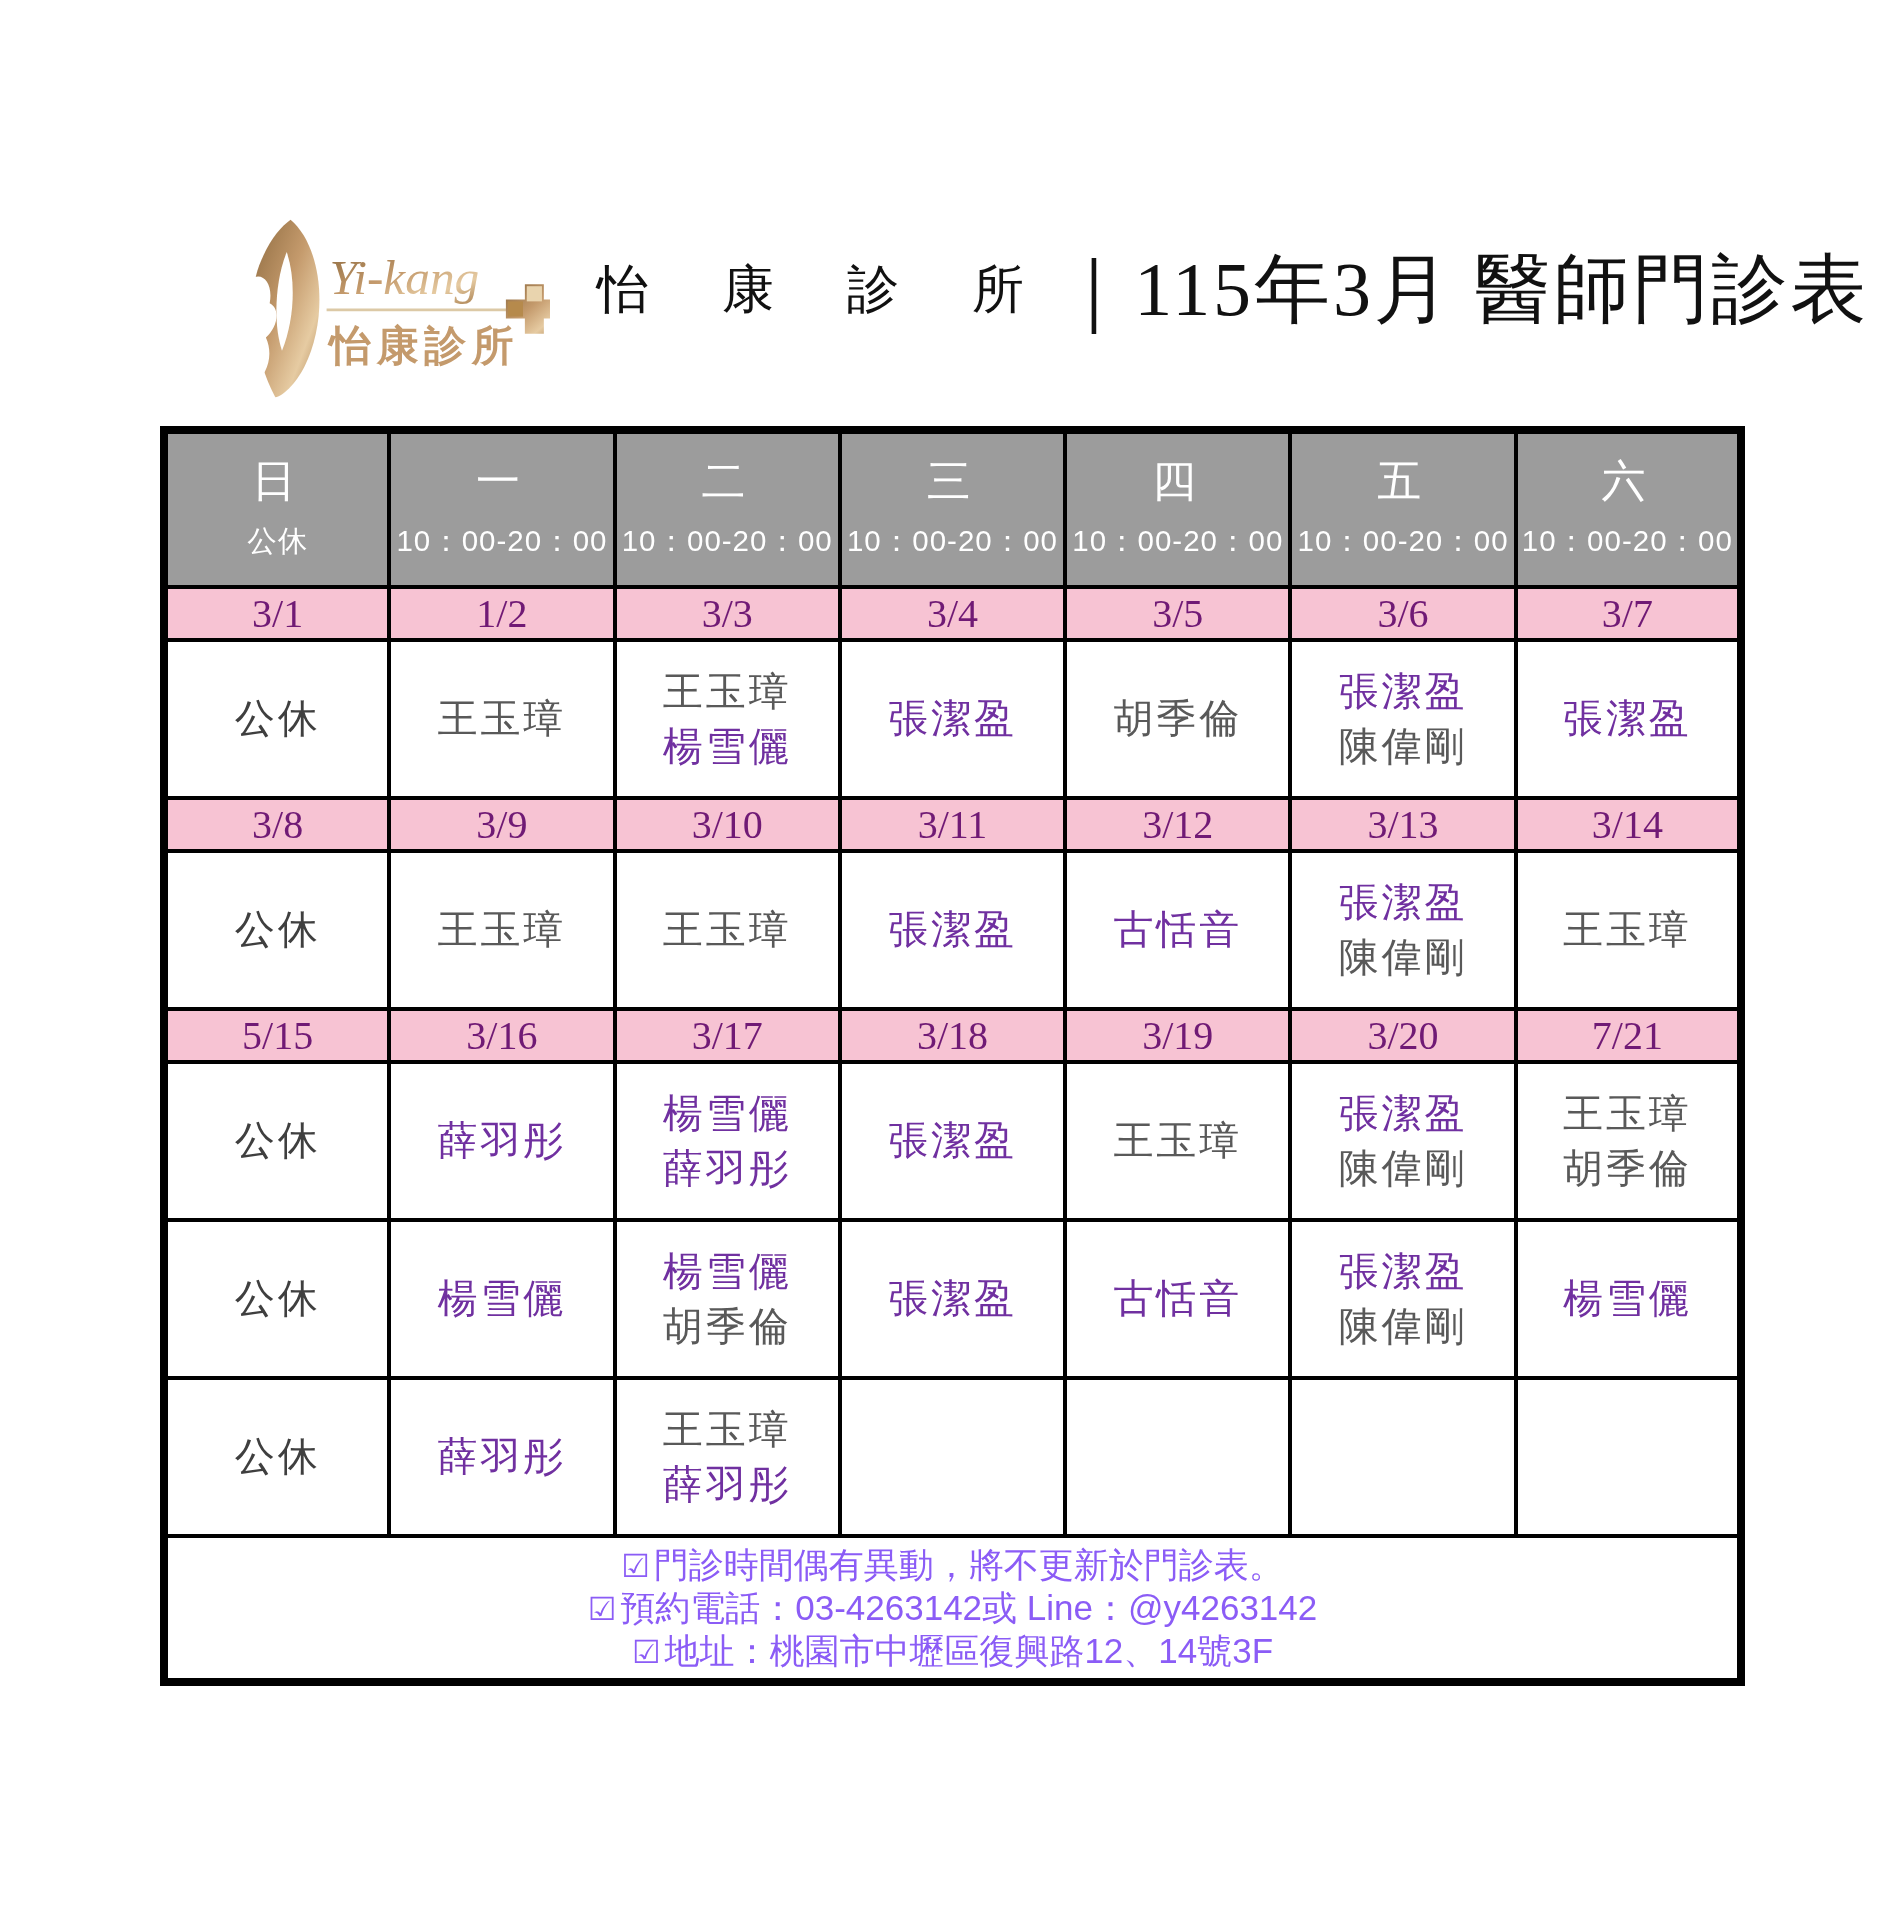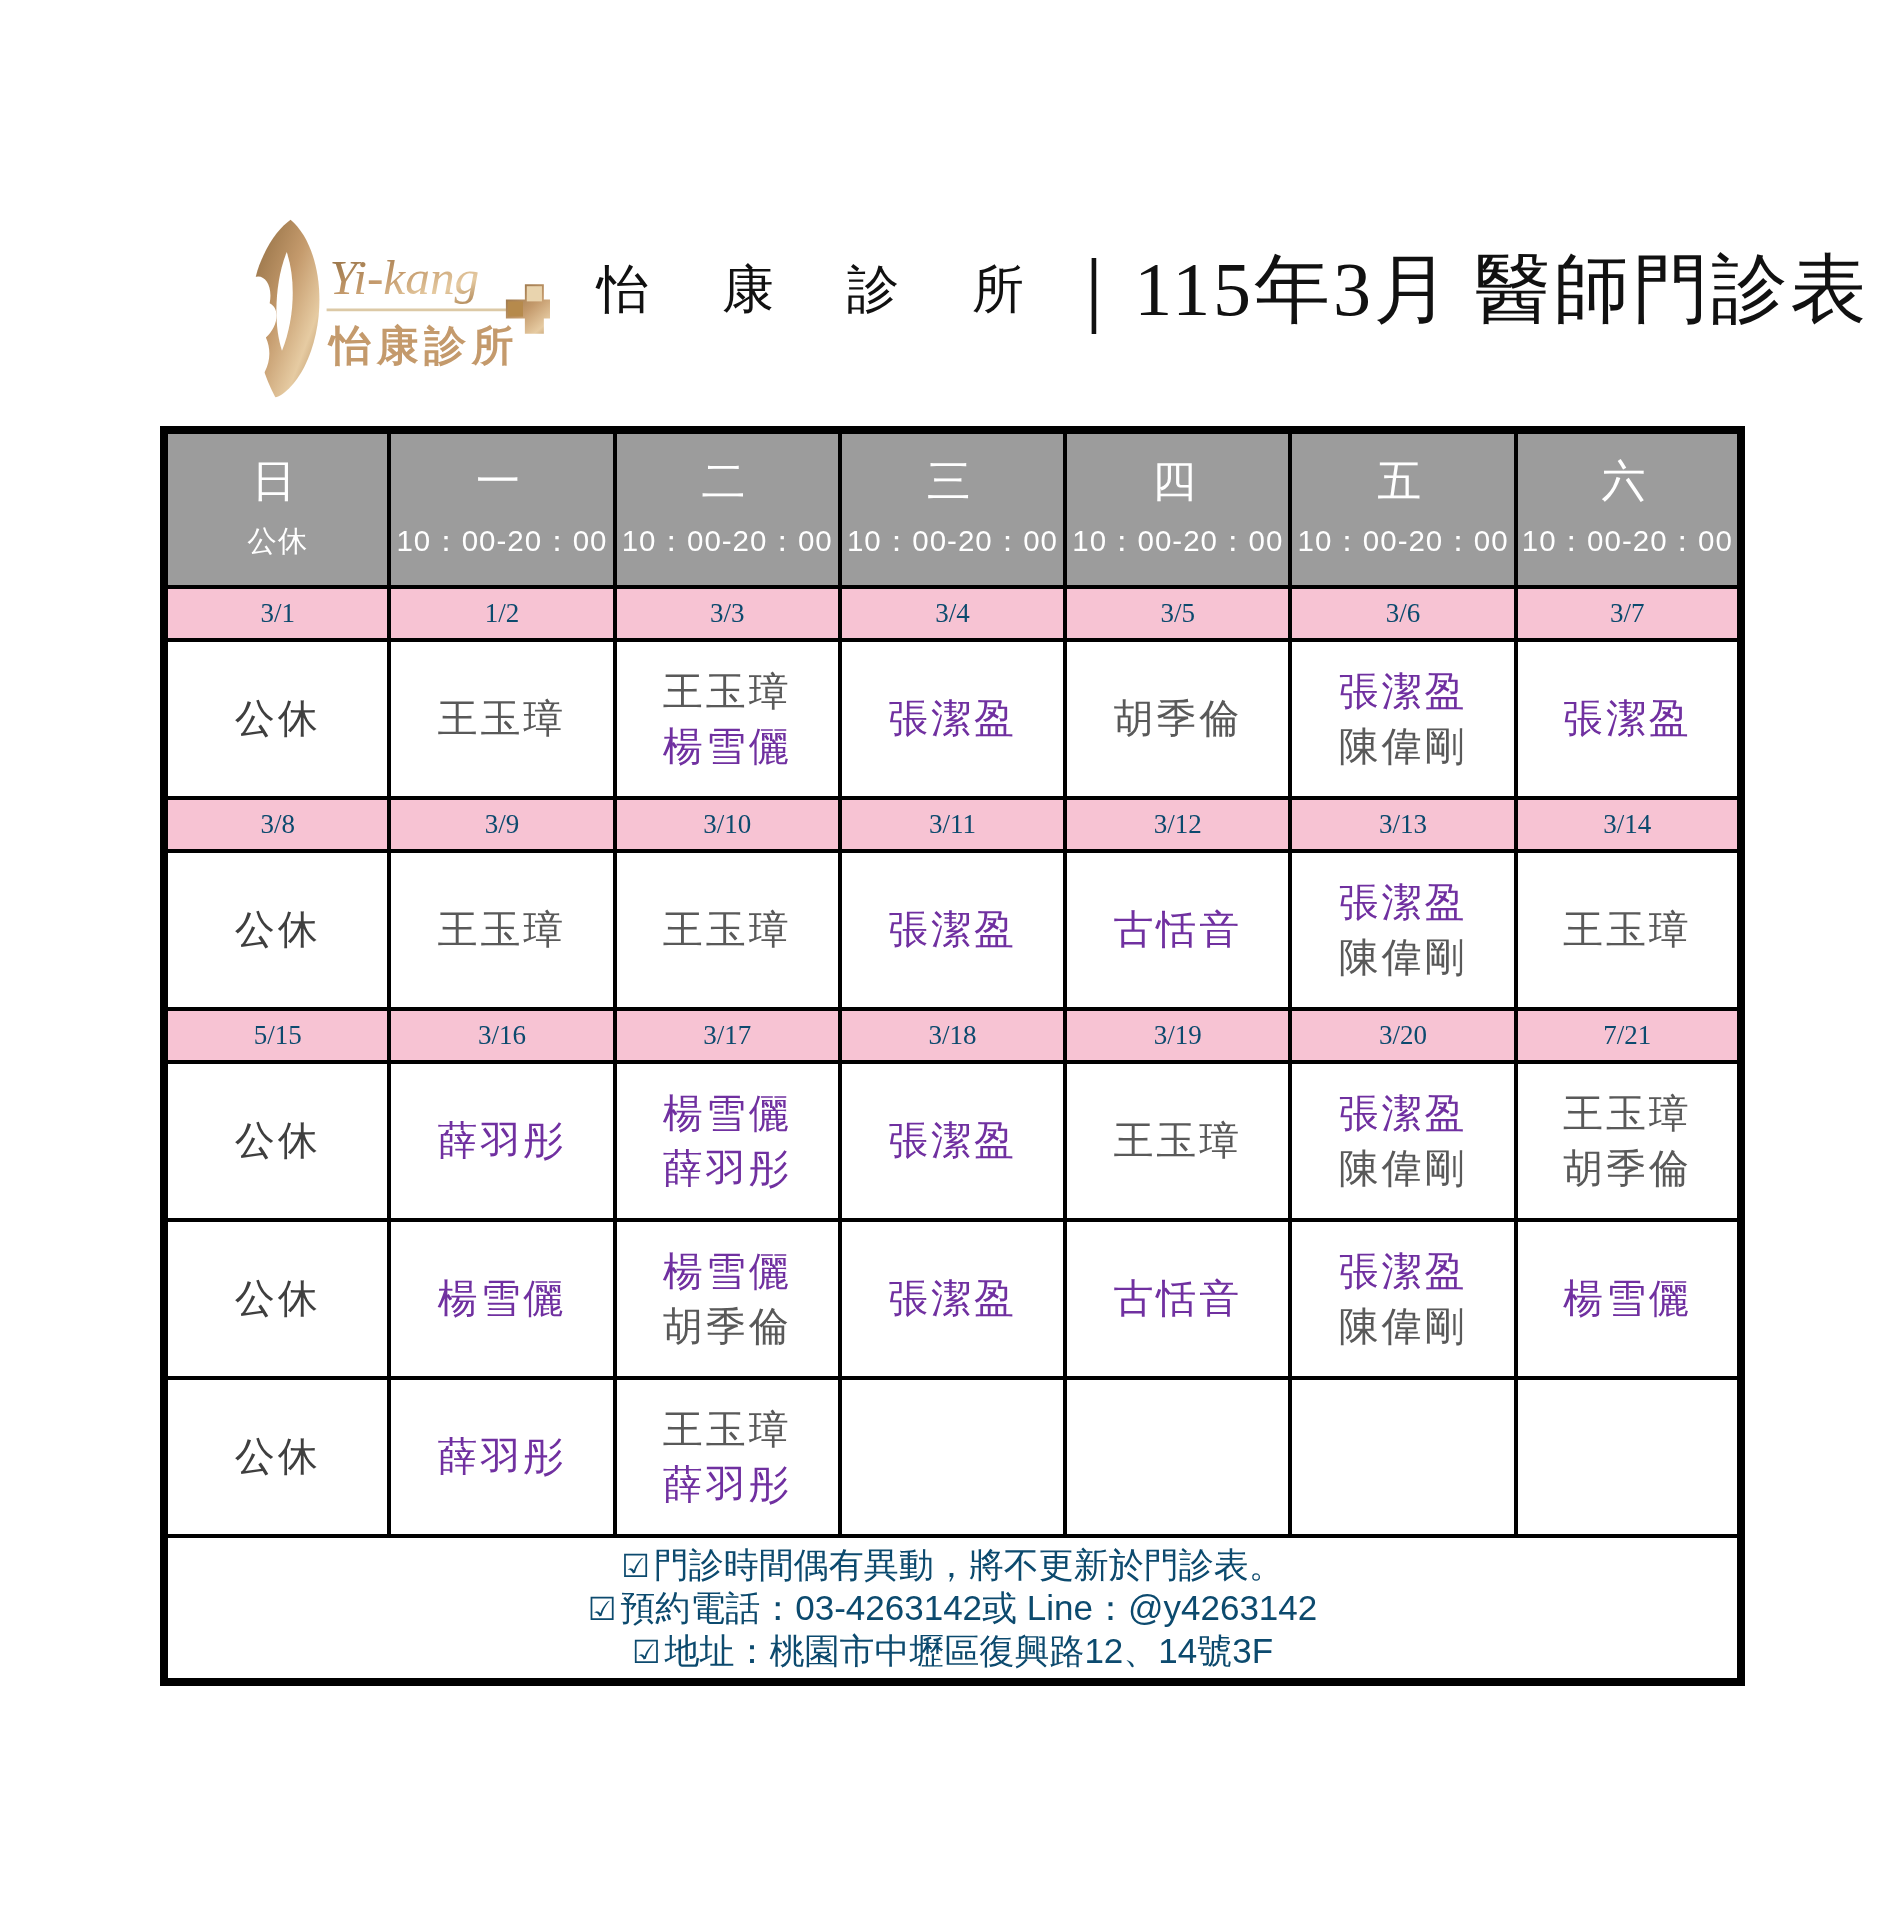--- a/index.html
+++ b/index.html
@@ -35,33 +35,33 @@
 
   th.colhead {
     background:#9C9C9C; color:#ffffff; height:157px; font-weight:normal;
   }
   .day-big { font-size:44px; letter-spacing:7.6px; line-height:1.1; }
   .day-sub { font-size:29.5px; margin-top:17px; letter-spacing:1px; }
 
   td.date {
     background:#F7C3D3; height:53px;
     font-family:"Liberation Serif", serif;
-    font-size:27px; color:#0c4a6e;
+    font-size:40px; color:#701a75;
   }
   td.doc  { background:#ffffff; height:158px; font-size:40px; }
   .nm { display:block; line-height:1.38; letter-spacing:2.9px; }
   .nm[data-color="purple"] { color:#7030A0; }
   .nm[data-color="gray"]   { color:#595959; }
   .nm[data-color="dark"]   { color:#3F3F3F; }
 
   td.notes {
     background:#fff; height:127px; text-align:left; vertical-align:middle;
     padding:5.7px 9.5px;
   }
-  .note-line { font-size:35px; line-height:42px; color:#0c4a6e; white-space:nowrap; }
+  .note-line { font-size:35px; line-height:42px; color:#8b5cf6; white-space:nowrap; }
   .note-line .cb { font-size:32px; margin-right:3.8px; }
 </style>
 </head>
 <body>
 
 <div class="page">
 
   <div class="logo">
     <svg width="314" height="185" viewBox="0 0 330 195">
       <defs>

